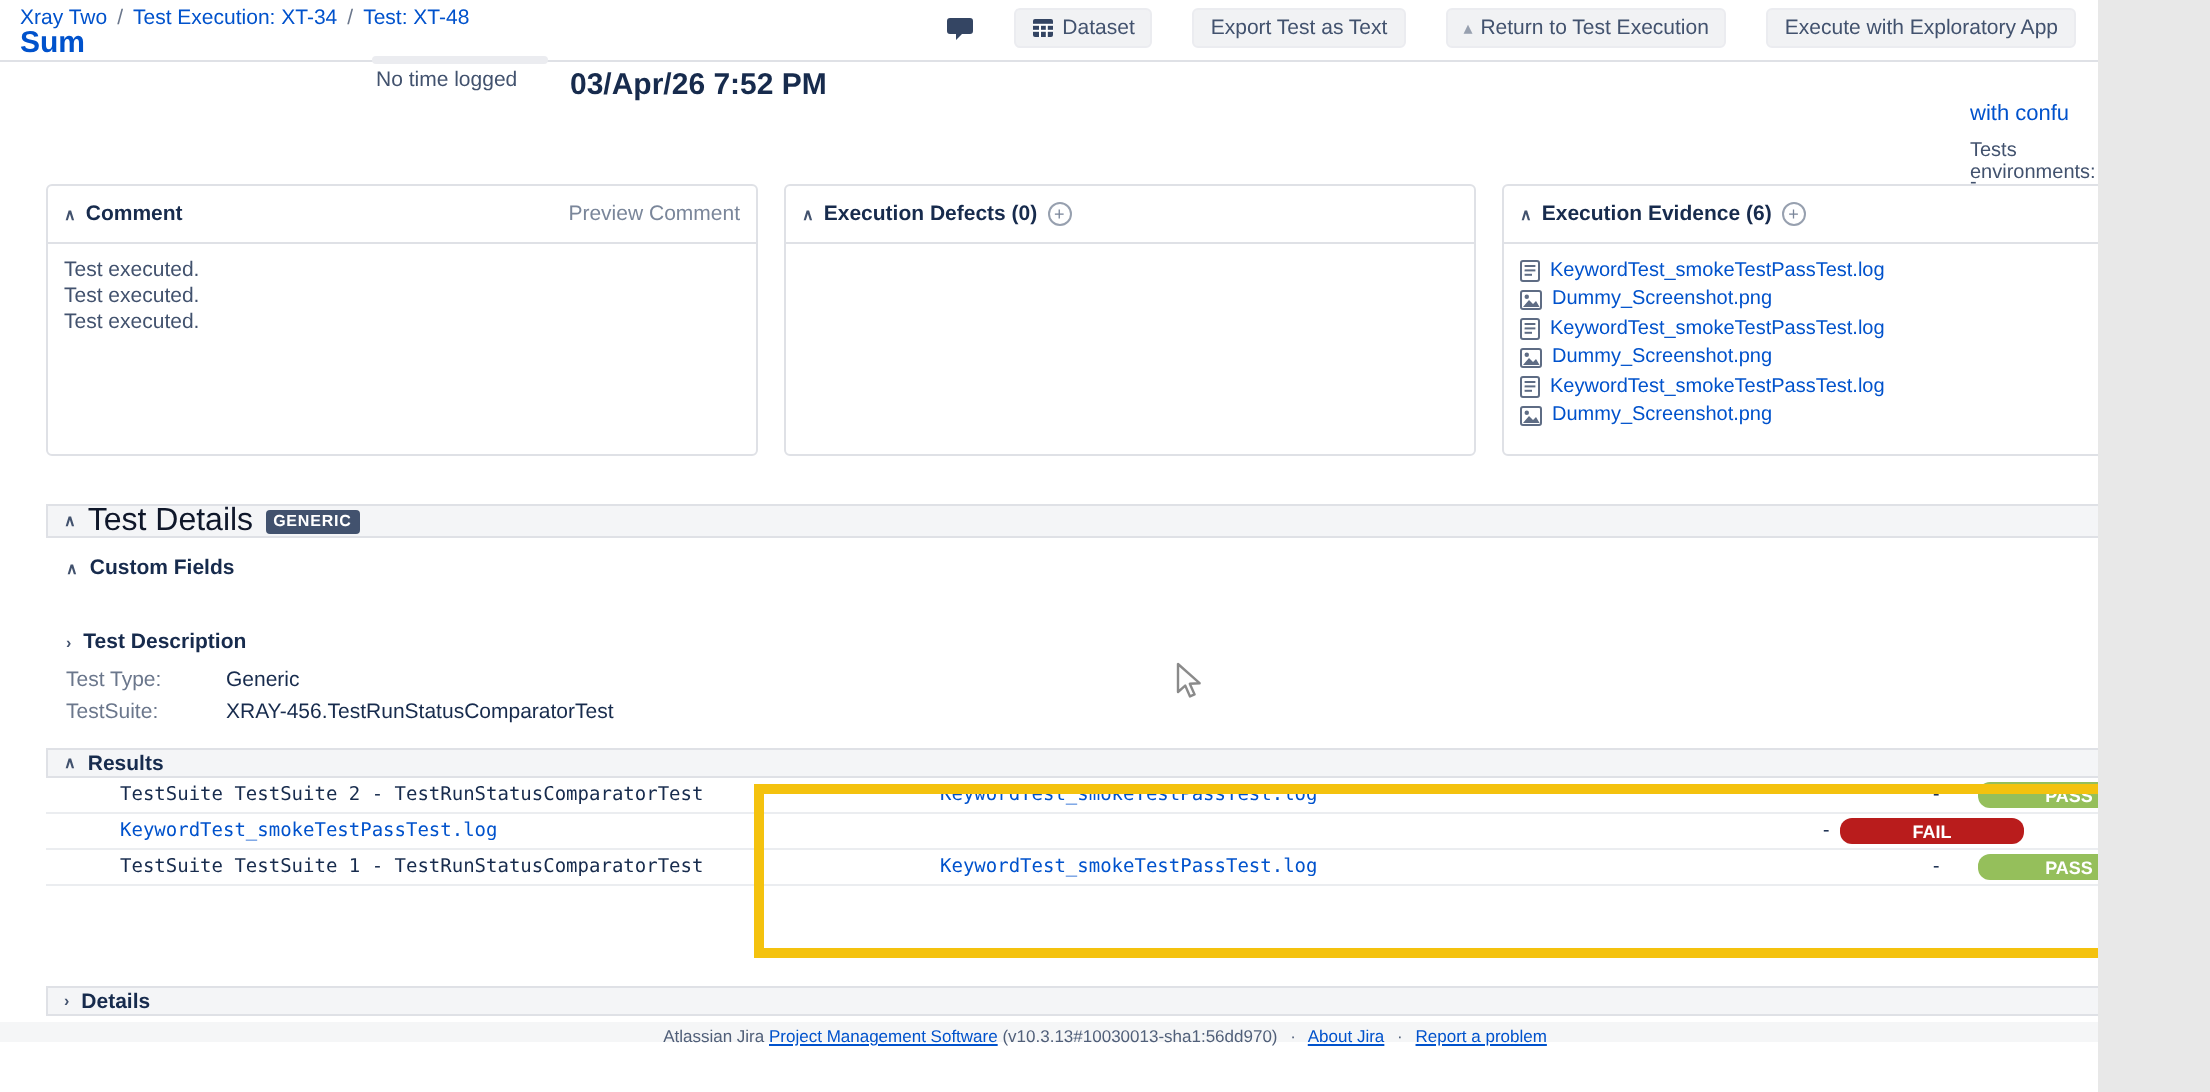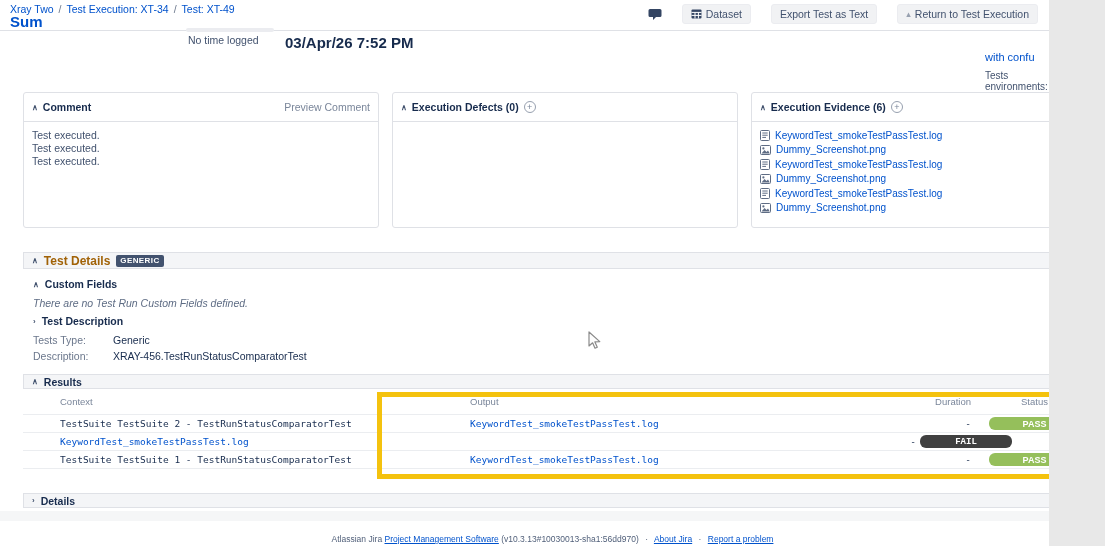--- a/index.html
+++ b/index.html
@@ -38,21 +38,21 @@
   .defects-body { height:105px; display:flex; flex-direction:column; align-items:center; justify-content:center; gap:6px; }
   .defects-empty-text { font-size:13px; color:#c1c7d0; }
   .evidence-list { padding:6px 10px 0 8px; }
   .evidence-row { display:flex; align-items:center; gap:5px; height:14.5px; }
   .evidence-name { font-size:10px; color:#0052cc; text-decoration:none; cursor:pointer; white-space:nowrap; overflow:hidden; }
   .evidence-size { margin-left:auto; font-size:10px; color:#42526e; }
 
   
   .bar { position:absolute; left:23px; width:1071px; background:#f4f5f7; border:1px solid #dfe1e6; display:flex; align-items:center; gap:6px; padding:0 8px; cursor:pointer; }
   #details-bar { top:252px; height:17px; }
-  #details-bar .bar-title { font-size:12px; font-weight:bold; color:#a16207; }
+  #details-bar .bar-title { font-size:16px; font-weight:normal; color:#0f172a; }
   .generic-badge { background:#42526e; color:#fff; font-size:8px; font-weight:bold; letter-spacing:.4px; padding:1.5px 4px; border-radius:2px; }
   .sub-header { position:absolute; left:33px; display:flex; align-items:center; gap:6px; font-size:10.5px; font-weight:bold; color:#172b4d; cursor:pointer; }
   #cf-header { top:278px; }
   #cf-empty { position:absolute; left:33px; top:297px; font-size:10.5px; font-style:italic; color:#5e6c84; }
   #desc-header { top:315px; }
   .field-label { position:absolute; left:33px; font-size:10.5px; color:#6b778c; }
   .field-value { position:absolute; left:113px; font-size:10.5px; color:#172b4d; }
   #tt-label { top:334px; } #tt-value { top:334px; }
   #def-label { top:350px; } #def-value { top:350px; }
   #results-bar { top:374px; height:15px; }
@@ -67,37 +67,37 @@
   .col-duration { text-align:right; padding-right:4px; }
   .col-status { text-align:center; }
   .output-link { color:#0052cc; text-decoration:none; cursor:pointer; font-family:"DejaVu Sans Mono", monospace; }
   .status-pill { display:inline-block; width:92px; padding:1.5px 0; border-radius:6px; color:#fff; font-family:"Liberation Sans", sans-serif; font-size:9px; font-weight:bold; text-align:center; }
 
   .highlight-box { position:absolute; left:377px; top:392px; width:717px; height:87px; border:5px solid #f4c20e; pointer-events:none; z-index:5; }
 
   .bottom-band { position:absolute; top:511px; left:0; width:1105px; height:10px; background:#f5f6f7; }
 
   
-  .footer { position:absolute; top:534px; left:0; width:1105px; text-align:center; font-size:8.5px; color:#505f79; }
+  .footer { position:absolute; top:513px; left:0; width:1105px; text-align:center; font-size:8.5px; color:#505f79; }
   .footer a { color:#0052cc; text-decoration:underline; cursor:pointer; }
   .footer .f-sep { color:#505f79; padding:0 4px; }
 
   .cursor { position:absolute; left:588px; top:331px; z-index:20; pointer-events:none; }
 </style>
 </head>
 <body>
 
 <div class="screen">
 
   <div class="breadcrumb">
     <a>Xray Two</a>
     <span class="crumb-sep">/</span>
     <a>Test Execution: XT-34</a>
     <span class="crumb-sep">/</span>
-    <a>Test: XT-49</a>
+    <a>Test: XT-48</a>
   </div>
   <div class="page-title">Sum</div>
 
   <div class="toolbar">
     <span style="display:flex;">
       <svg width="14" height="13" viewBox="0 0 14 13">
           <path d="M2 1h10a1.5 1.5 0 0 1 1.5 1.5v5A1.5 1.5 0 0 1 12 9H8l-3 3v-3H2A1.5 1.5 0 0 1 .5 7.5v-5A1.5 1.5 0 0 1 2 1z" fill="#344563"></path>
         </svg>
     </span>
     <button class="btn">
@@ -112,20 +112,23 @@
       </span>
       <span>Dataset</span>
     </button>
     <button class="btn">
       <span>Export Test as Text</span>
     </button>
     <button class="btn">
       <span class="caret-up">▴</span>
       <span>Return to Test Execution</span>
     </button>
+    <button class="btn">
+      <span>Execute with Exploratory App</span>
+    </button>
   </div>
 
   <div class="top-divider"></div>
   <div class="time-strip"></div>
   <div class="time-logged">No time logged</div>
   <div class="executed-date">03/Apr/26 7:52 PM</div>
 
   <a class="meta-user">with confu</a>
   <div class="meta-version">v1</div>
   <div class="meta-env-label">Tests environments:</div>
@@ -236,54 +239,47 @@
   <div class="bar" id="details-bar">
     <span class="chev">∧</span>
     <span class="bar-title">Test Details</span>
     <span class="generic-badge">GENERIC</span>
   </div>
 
   <div class="sub-header" id="cf-header">
     <span class="chev">∧</span>
     <span>Custom Fields</span>
   </div>
-  <div id="cf-empty">There are no Test Run Custom Fields defined.</div>
 
   <div class="sub-header" id="desc-header">
     <span class="chev">›</span>
     <span>Test Description</span>
   </div>
 
-  <div class="field-label" id="tt-label">Tests Type:</div>
+  <div class="field-label" id="tt-label">Test Type:</div>
   <div class="field-value" id="tt-value">Generic</div>
-  <div class="field-label" id="def-label">Description:</div>
+  <div class="field-label" id="def-label">TestSuite:</div>
   <div class="field-value" id="def-value">XRAY-456.TestRunStatusComparatorTest</div>
 
   <div class="bar" id="results-bar">
     <span class="chev">∧</span>
     <span class="bar-title">Results</span>
   </div>
 
   <div class="results-table">
-    <div class="t-row t-head">
-      <div>Context</div>
-      <div>Output</div>
-      <div class="col-duration">Duration</div>
-      <div class="col-status">Status</div>
-    </div>
     <div class="t-row t-data">
       <div>TestSuite TestSuite 2 - TestRunStatusComparatorTest</div>
       <div><a class="output-link">KeywordTest_smokeTestPassTest.log</a></div>
       <div class="col-duration">-</div>
       <div class="col-status"><span class="status-pill" style="background: rgb(149, 191, 91);">PASS</span></div>
     </div>
     <div class="t-row t-data">
       <div><a class="output-link">KeywordTest_smokeTestPassTest.log</a></div>
       <div class="col-duration">-</div>
-      <div class="col-status"><span class="status-pill" style="background: #404040; font-family: Liberation Mono, monospace;">FAIL</span></div>
+      <div class="col-status"><span class="status-pill" style="background: #b91c1c;">FAIL</span></div>
     </div>
     <div class="t-row t-data">
       <div>TestSuite TestSuite 1 - TestRunStatusComparatorTest</div>
       <div><a class="output-link">KeywordTest_smokeTestPassTest.log</a></div>
       <div class="col-duration">-</div>
       <div class="col-status"><span class="status-pill" style="background: rgb(149, 191, 91);">PASS</span></div>
     </div>
   </div>
 
   <div class="highlight-box"></div>

